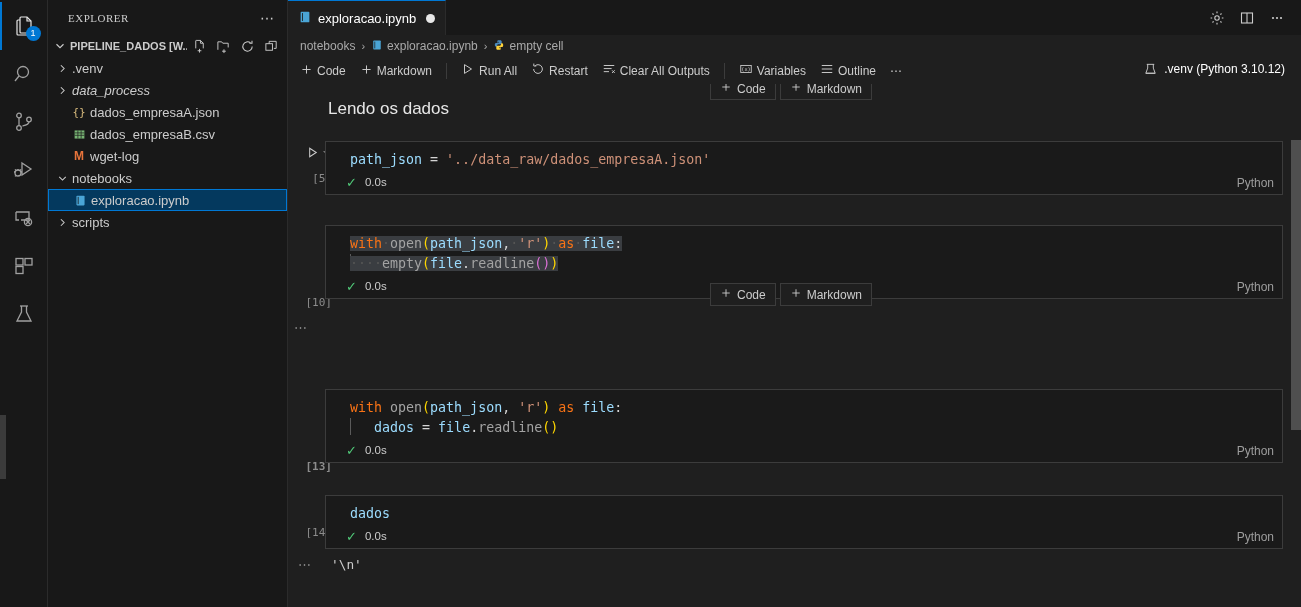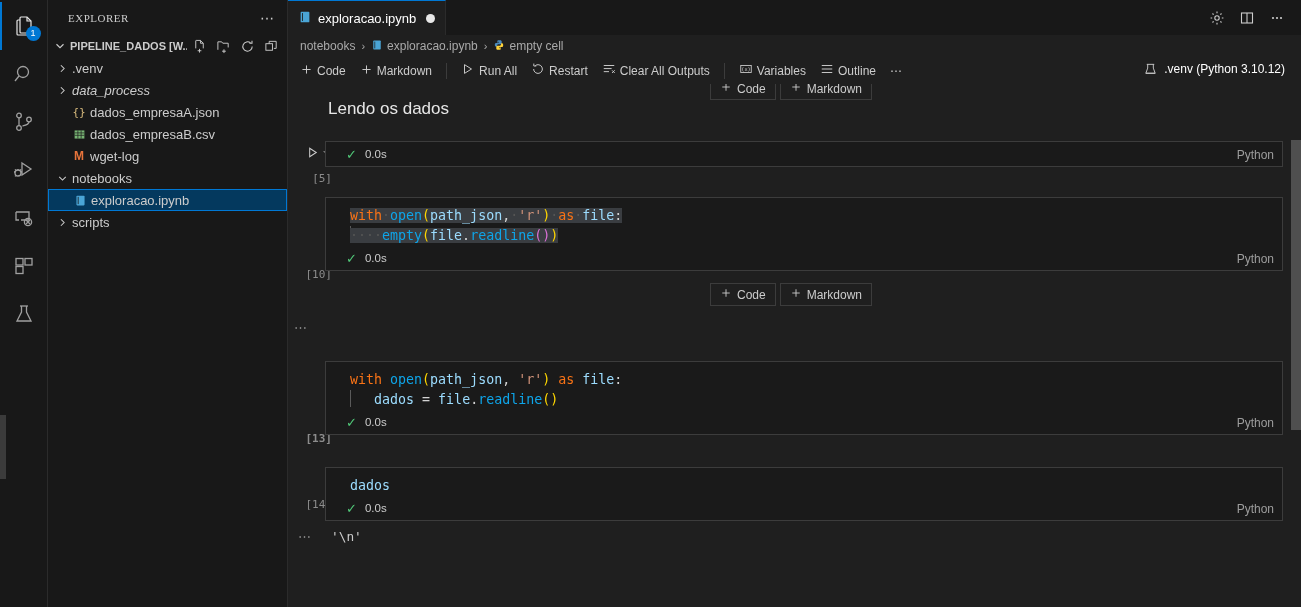--- a/index.html
+++ b/index.html
@@ -192,21 +192,21 @@
     padding-left: 20px; font-size: 11.5px; color: #cccccc;
   }
   .lang-label {
     position: absolute; right: 8px; bottom: 4px;
     font-size: 12px; color: #9d9d9d;
   }
   .check { color: #50c878; font-size: 13px; }
 
   
   .k  { color: #f97316; }       
-  .fn { color: #0ea5e9; }       
+  .fn { color: #a3a3a3; }       
   .var{ color: #9cdcfe; }       
   .str{ color: #ce9178; }       
   .op { color: #d4d4d4; }
   .p1 { color: #ffd700; }
   .p2 { color: #da70d6; }
   .sel{ background: #3a3d41; }
   .ws { color: #555; }
   .indent-guide {
     display: inline-block; width: 0; border-left: 1px solid #5a5a5a;
     height: 17px; vertical-align: -3px; margin-right: -1px;
@@ -588,20 +588,21 @@
           <svg width="15" height="15" viewBox="0 0 16 16" fill="none" stroke="#cccccc" stroke-width="1.1">
               <path d="M5 3.5l7 4.5-7 4.5z"></path>
             </svg>
           <svg width="11" height="11" viewBox="0 0 16 16" fill="none" stroke="#cccccc" stroke-width="1.3">
               <path d="M4 6l4 4 4-4"></path>
             </svg>
         </div>
         <div class="exec-count">[5]</div>
       </div>
       <div class="cell-box">
+        <div class="code-area"><span class="var">path_json</span> <span class="op">=</span> <span class="str">'../data_raw/dados_empresaA.json'</span></div>
         <div class="cell-status">
           <span class="check">✓</span>
           <span>0.0s</span>
         </div>
         <div class="lang-label">Python</div>
       </div>
     </div>
 
     <div class="add-toolbar" style="top:199px; left:422px;">
       <div class="addbtn">

